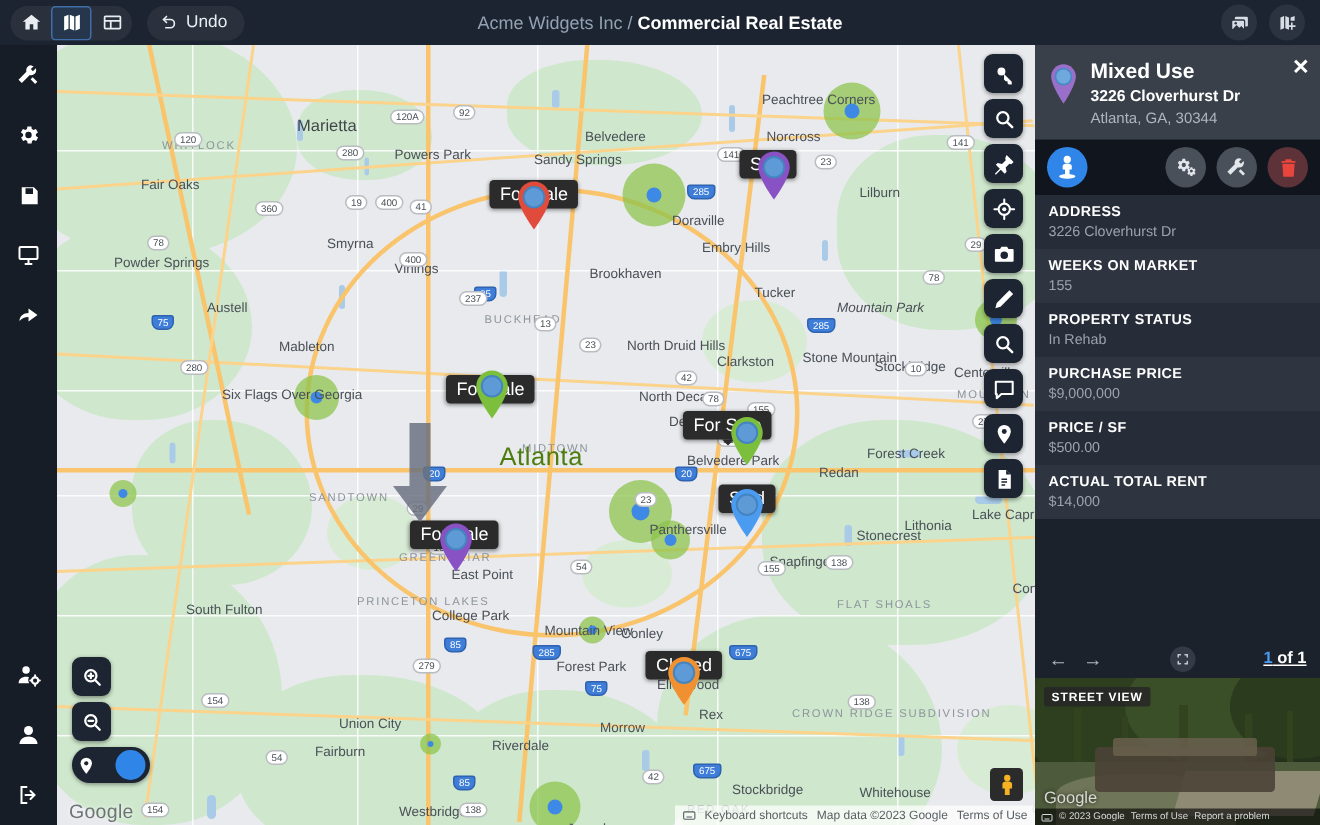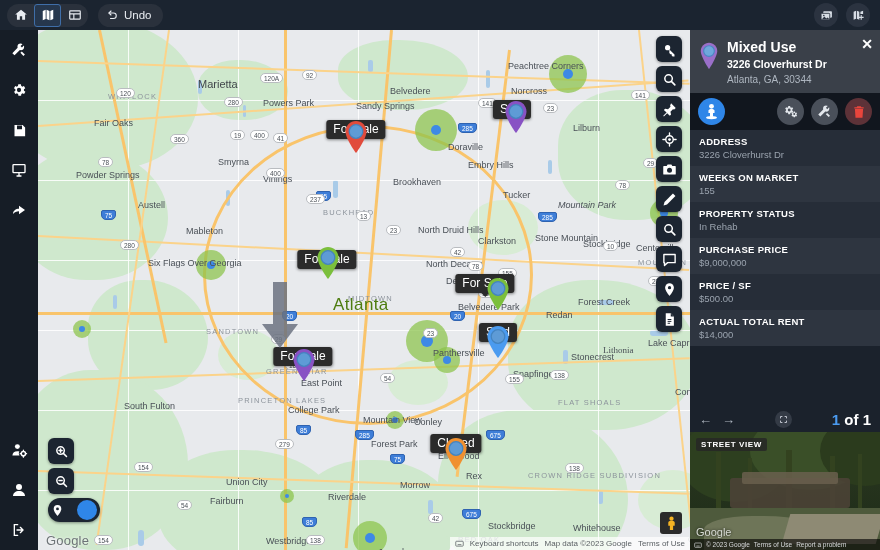--- a/index.html
+++ b/index.html
@@ -213,25 +213,25 @@
   .pager {
     height: 26px; background: #1b222c;
     display: flex; align-items: center; padding: 0 9px; gap: 10px;
   }
   .pg-arrow { color: #aeb6c0; font-size: 13px; cursor: pointer; line-height: 1; }
   .pg-expand {
     width: 17px; height: 17px; border-radius: 50%; background: #343b46;
     display: flex; align-items: center; justify-content: center;
     margin: 0 auto; cursor: pointer;
   }
-  .pg-count { font-size: 15px; color: #ffffff; font-weight: bold; white-space: nowrap; }
+  .pg-count { font-size: 11px; color: #ffffff; font-weight: bold; white-space: nowrap; text-decoration: underline; }
   .pg-count b { color: #4b9bf0; }
 
   .streetview {
-    position: relative; height: 118px; overflow: hidden;
+    position: relative; height: 98px; overflow: hidden;
     background: linear-gradient(#2c3a22, #1d2a17);
   }
   .sv-badge {
     position: absolute; left: 6px; top: 6px; z-index: 5;
     background: rgba(38,38,38,.82); color: #fff;
     font-size: 8px; font-weight: bold; letter-spacing: .6px;
     padding: 2px 5px; border-radius: 2px;
   }
   .sv-google {
     position: absolute; left: 6px; bottom: 12px; z-index: 5;
@@ -271,20 +271,23 @@
     </div>
 
     <div class="undo-btn">
       <svg width="12" height="12" viewBox="0 0 24 24" fill="none" stroke="#e9edf2" stroke-width="2.2" stroke-linecap="round">
         <path d="M4 8h9a5.5 5.5 0 1 1 0 11H7"></path>
         <path d="M4 8l4-4M4 8l4 4"></path>
       </svg>
       <span>Undo</span>
     </div>
 
+    <div class="title">
+      <span>Acme Widgets Inc</span><span> / </span><b>Commercial Real Estate</b>
+    </div>
 
     <div class="top-right">
       <div class="circ-btn">
         <svg width="13" height="13" viewBox="0 0 24 24" fill="#d7dde5">
           <rect x="6" y="4" width="16" height="12" rx="1.5"></rect>
           <rect x="2" y="8" width="16" height="12" rx="1.5" fill="#d7dde5" stroke="#2b3340" stroke-width="1.6"></rect>
           <circle cx="7" cy="12" r="1.5" fill="#2b3340"></circle>
           <path d="M3.5 19l4.5-5 3.5 3.5 2.5-2 3.5 3.5z" fill="#2b3340"></path>
         </svg>
       </div>
@@ -469,21 +472,21 @@
           <div class="city-label cap" style="left: 310px; top: 264px;">MIDTOWN</div>
           <div class="city-label " style="left: 388px; top: 229px;">North Decatur</div>
           <div class="city-label " style="left: 408px; top: 246px;">Decatur</div>
           <div class="city-label cap" style="left: 600px; top: 228px;">MOUNTAIN COVE</div>
           <div class="city-label big" style="left: 295px; top: 265px;">Atlanta</div>
           <div class="city-label " style="left: 420px; top: 272px;">Belvedere Park</div>
           <div class="city-label " style="left: 540px; top: 267px;">Forest Creek</div>
           <div class="city-label " style="left: 508px; top: 280px;">Redan</div>
           <div class="city-label " style="left: 610px; top: 308px;">Lake Capri</div>
           <div class="city-label cap" style="left: 168px; top: 297px;">SANDTOWN</div>
-          <div class="city-label " style="left: 565px; top: 315px; font-family: Liberation Serif, serif;">Lithonia</div>
+          <div class="city-label " style="left: 565px; top: 315px;">Lithonia</div>
           <div class="city-label " style="left: 395px; top: 318px;">Panthersville</div>
           <div class="city-label " style="left: 533px; top: 322px;">Stonecrest</div>
           <div class="city-label cap" style="left: 228px; top: 337px;">GREENBRIAR</div>
           <div class="city-label " style="left: 263px; top: 348px;">East Point</div>
           <div class="city-label " style="left: 475px; top: 339px;">Snapfinger</div>
           <div class="city-label cap" style="left: 200px; top: 366px;">PRINCETON LAKES</div>
           <div class="city-label " style="left: 637px; top: 357px;">Conyers</div>
           <div class="city-label " style="left: 86px; top: 371px;">South Fulton</div>
           <div class="city-label " style="left: 250px; top: 375px;">College Park</div>
           <div class="city-label cap" style="left: 520px; top: 368px;">FLAT SHOALS</div>

